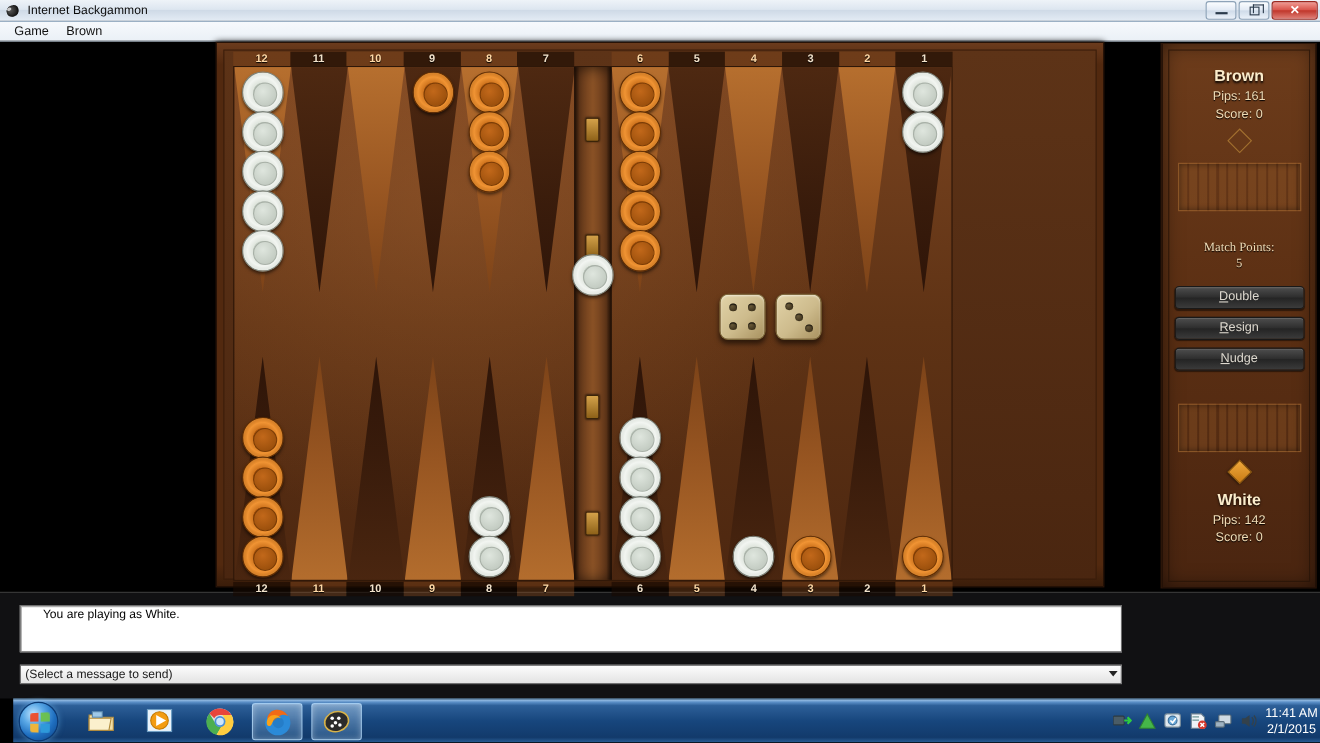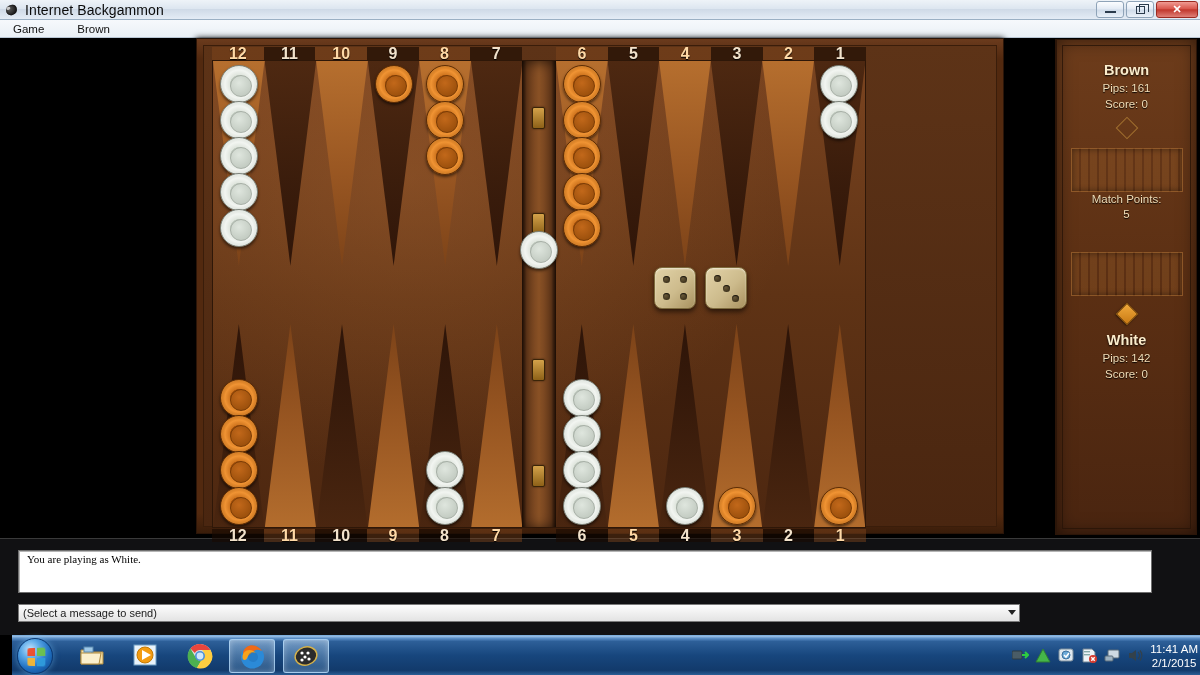--- a/index.html
+++ b/index.html
@@ -25,21 +25,21 @@
     position:absolute; left:2px; top:3px; width:11px; height:10px;
     background: radial-gradient(circle at 30% 30%, #5d5d5d, #1b1b1b 70%);
     border-radius: 50% 40% 50% 45%;
     transform: rotate(-18deg);
     box-shadow: inset 0 0 2px #000;
   }
   .tb-icon .sh::after{
     content:""; position:absolute; left:1px; top:1px; width:4px; height:3px;
     background:#c9c9c9; border-radius:50%;
   }
-  .tb-title { font-size: 14px; color: #0b0b0b; letter-spacing: .1px; }
+  .tb-title { font-size: 11px; color: #0b0b0b; letter-spacing: .1px; }
   .win-btns { position: absolute; right: 2px; top: 1px; display: flex; gap: 2px; }
   .wb {
     width: 28px; height: 17px; border: 1px solid #8ea3b8; border-radius: 3px;
     background: linear-gradient(to bottom,#fbfdff 0%, #e2eaf4 48%, #cfdbe9 52%, #eaf1f9 100%);
     display: flex; align-items: center; justify-content: center;
     color: #2b3b4c; font-size: 9px; position: relative;
   }
   .wb.close {
     width: 42px;
     background: linear-gradient(to bottom,#f09b93 0%, #d9564c 46%, #c0372c 52%, #e08078 100%);
@@ -47,21 +47,21 @@
   }
   .wb .minglyph { display:block; width:11px; height:2px; background:#2b3b4c; margin-top:5px;}
   .wb .maxglyph { display:block; width:9px; height:8px; border:1px solid #2b3b4c; position:relative;}
   .wb .maxglyph::after{content:"";position:absolute;left:2px;top:-3px;width:8px;height:7px;border:1px solid #2b3b4c;border-bottom:none;}
 
   
   .menubar {
     position: absolute; left: 0; top: 20px; width: 1200px; height: 18px;
     background: linear-gradient(to bottom,#f6f9fc,#eaf0f6);
     border-bottom: 1px solid #b8c6d4;
-    display: flex; align-items: center; padding-left: 6px; gap: 19px;
+    display: flex; align-items: center; padding-left: 6px; gap: 2px;
   }
   .menu-item { font-size: 11.5px; color: #111; padding: 1px 7px; }
 
   
   .gamearea {
     position: absolute; left: 0; top: 38px; width: 1200px; height: 500px;
     background: #000;
   }
 
   
@@ -79,21 +79,21 @@
   }
 
   
   .numstrip {
     position: absolute; left: 8px; width: 654px; height: 13px;
     display: flex; z-index: 5;
   }
   .numstrip.top { top: 1px; }
   .numstrip.bot { top: 483px; }
   .numcell {
-    flex: 1; text-align: center; font-size: 16px; font-weight: bold;
+    flex: 1; text-align: center; font-size: 10px; font-weight: bold;
     line-height: 13px; color: #f2e2cb; font-family: "Liberation Sans", sans-serif;
     text-shadow: 0 1px 1px #000;
   }
   .numcell.dark { background: rgba(25,10,2,.62); }
   .numcell.light { background: rgba(130,70,28,.45); color:#ffd9a6; }
   .numgap { width: 34px; flex: none; }
 
   
   .play {
     position: absolute; left: 8px; top: 14px; width: 654px; height: 468px;
@@ -211,44 +211,43 @@
     background: linear-gradient(135deg,#f0a93c,#c87a14); border-color:#8c5a10;
     box-shadow: 0 1px 2px rgba(0,0,0,.5);
   }
   .tray {
     width: 112px; height: 44px; margin: 12px auto 0;
     border: 1px solid rgba(175,115,55,.45);
     background: repeating-linear-gradient(to right,
        rgba(160,100,45,.30) 0 7px, rgba(90,48,18,.10) 7px 9px);
     box-shadow: inset 0 0 6px rgba(0,0,0,.45);
   }
-  .mpts { font-size: 11.5px; color:#f0dcb6; line-height:15px; text-shadow:0 1px 1px #000;}
+  .mpts { font-size: 11.5px; color:#f0dcb6; margin-top: 26px; line-height:15px; text-shadow:0 1px 1px #000;font-family:Liberation Serif, serif;}
   .btns { margin-top: 12px; display:flex; flex-direction:column; align-items:center; gap:7px; }
   .gbtn {
     width: 118px; height: 21px; border-radius: 4px;
     background: linear-gradient(to bottom,#4e4e4e 0%, #2e2e2e 48%, #242424 52%, #3b3b3b 100%);
     border: 1px solid #191919;
     box-shadow: 0 1px 1px rgba(0,0,0,.5), inset 0 1px 0 rgba(255,255,255,.12);
     color: #ded9cf; font-size: 11.5px; line-height: 19px;
   }
   .gbtn u { text-underline-offset: 1px; }
 
   
   .bottompanel {
     position: absolute; left: 0; top: 538px; width: 1200px; height: 97px;
     background: #111113;
     border-top: 1px solid #3a3a3a;
   }
   .chatlog {
-    position: absolute; left: 18px; top: 11px; width: 1134px; height: 43px;
+    position: absolute; left: 18px; top: 11px; width: 1002px; height: 43px;
     background: #fff; border: 1px solid #6f6f6f;
     box-shadow: inset 1px 1px 0 #b5b5b5;
-    padding: 2px 8px; font-size: 11px; color: #000; line-height: 13px;
+    padding: 2px 20px; font-size: 11px; color: #000; line-height: 13px;
     overflow: hidden;
-    font-family: Liberation Serif, serif;
   }
   .sendrow {
     position: absolute; left: 18px; top: 65px; width: 1002px; height: 18px;
     background: linear-gradient(to bottom,#fdfdfd,#e3e3e3);
     border: 1px solid #7a7a7a;
     display: flex; align-items: center;
     font-size: 11px; color: #1a1a1a; padding-left: 4px;
   }
   .sendrow .caret {
     position: absolute; right: 3px; top: 5px;
@@ -514,20 +513,25 @@
         <div class="pstat">Pips: 161</div>
         <div class="pstat">Score: 0</div>
         <div class="cube"></div>
         <div class="tray"></div>
 
         <div class="mpts">
           <div>Match Points:</div>
           <div>5</div>
         </div>
 
+        <div class="btns">
+          <div class="gbtn"><u>D</u>ouble</div>
+          <div class="gbtn"><u>R</u>esign</div>
+          <div class="gbtn"><u>N</u>udge</div>
+        </div>
 
         <div class="tray" style="margin-top:30px"></div>
         <div class="cube filled"></div>
         <div class="pname" style="margin-top:10px">White</div>
         <div class="pstat">Pips: 142</div>
         <div class="pstat">Score: 0</div>
       </div>
     </div>
   </div>
 

